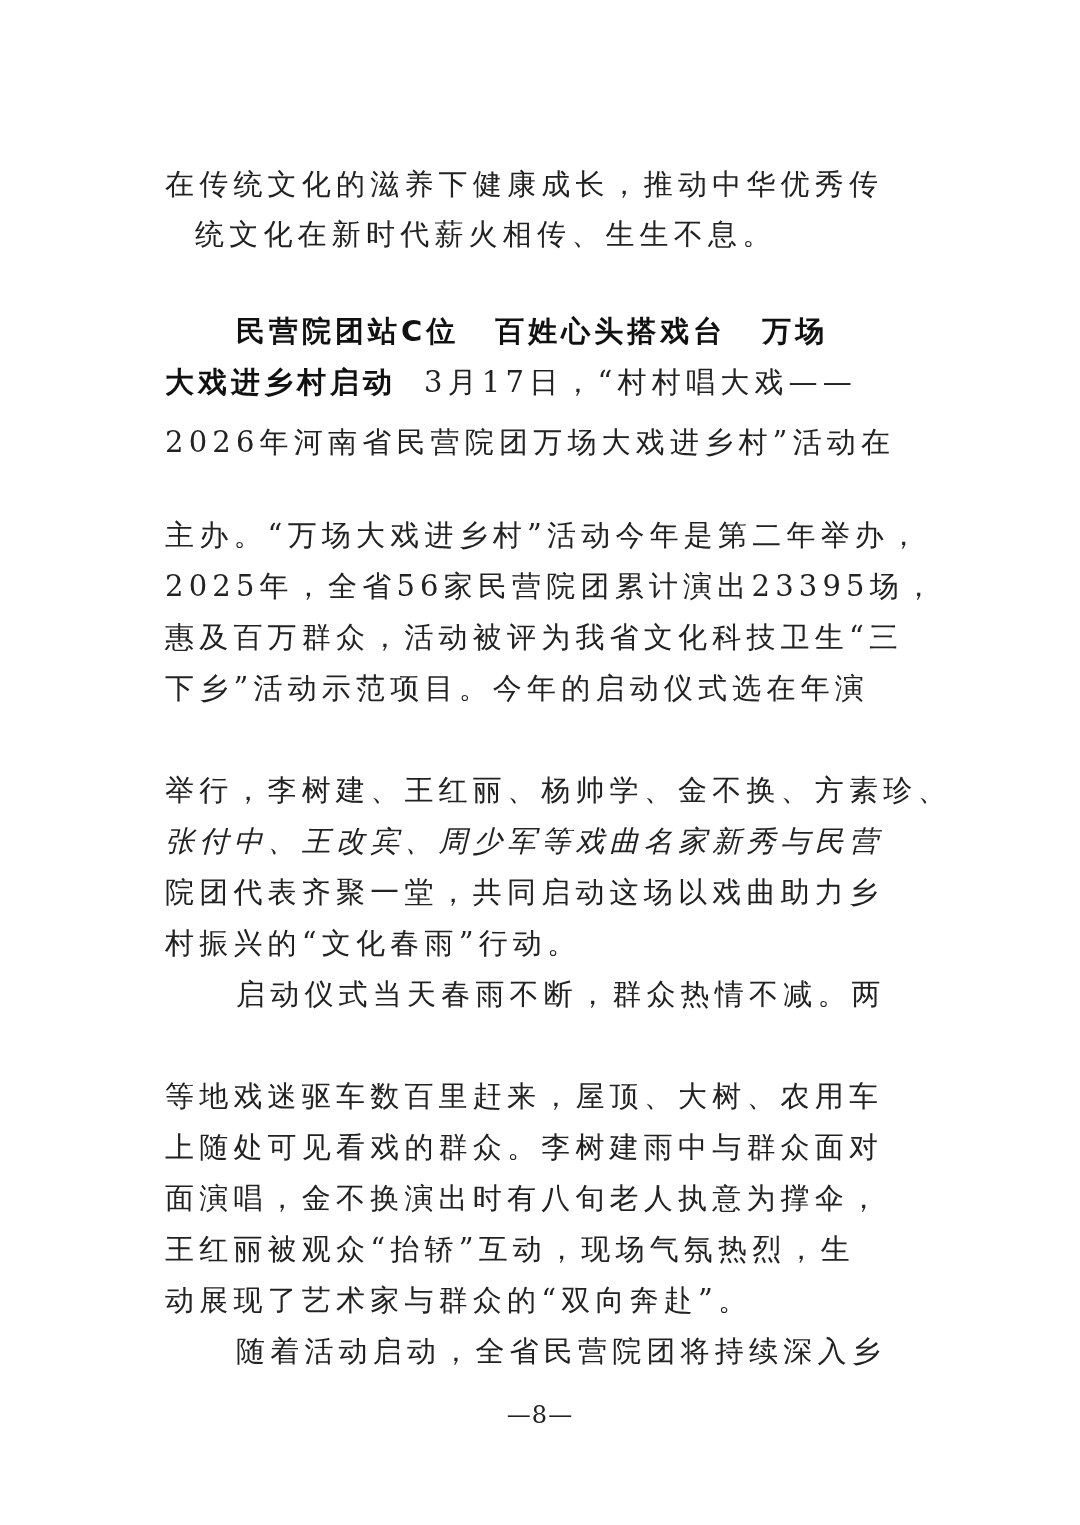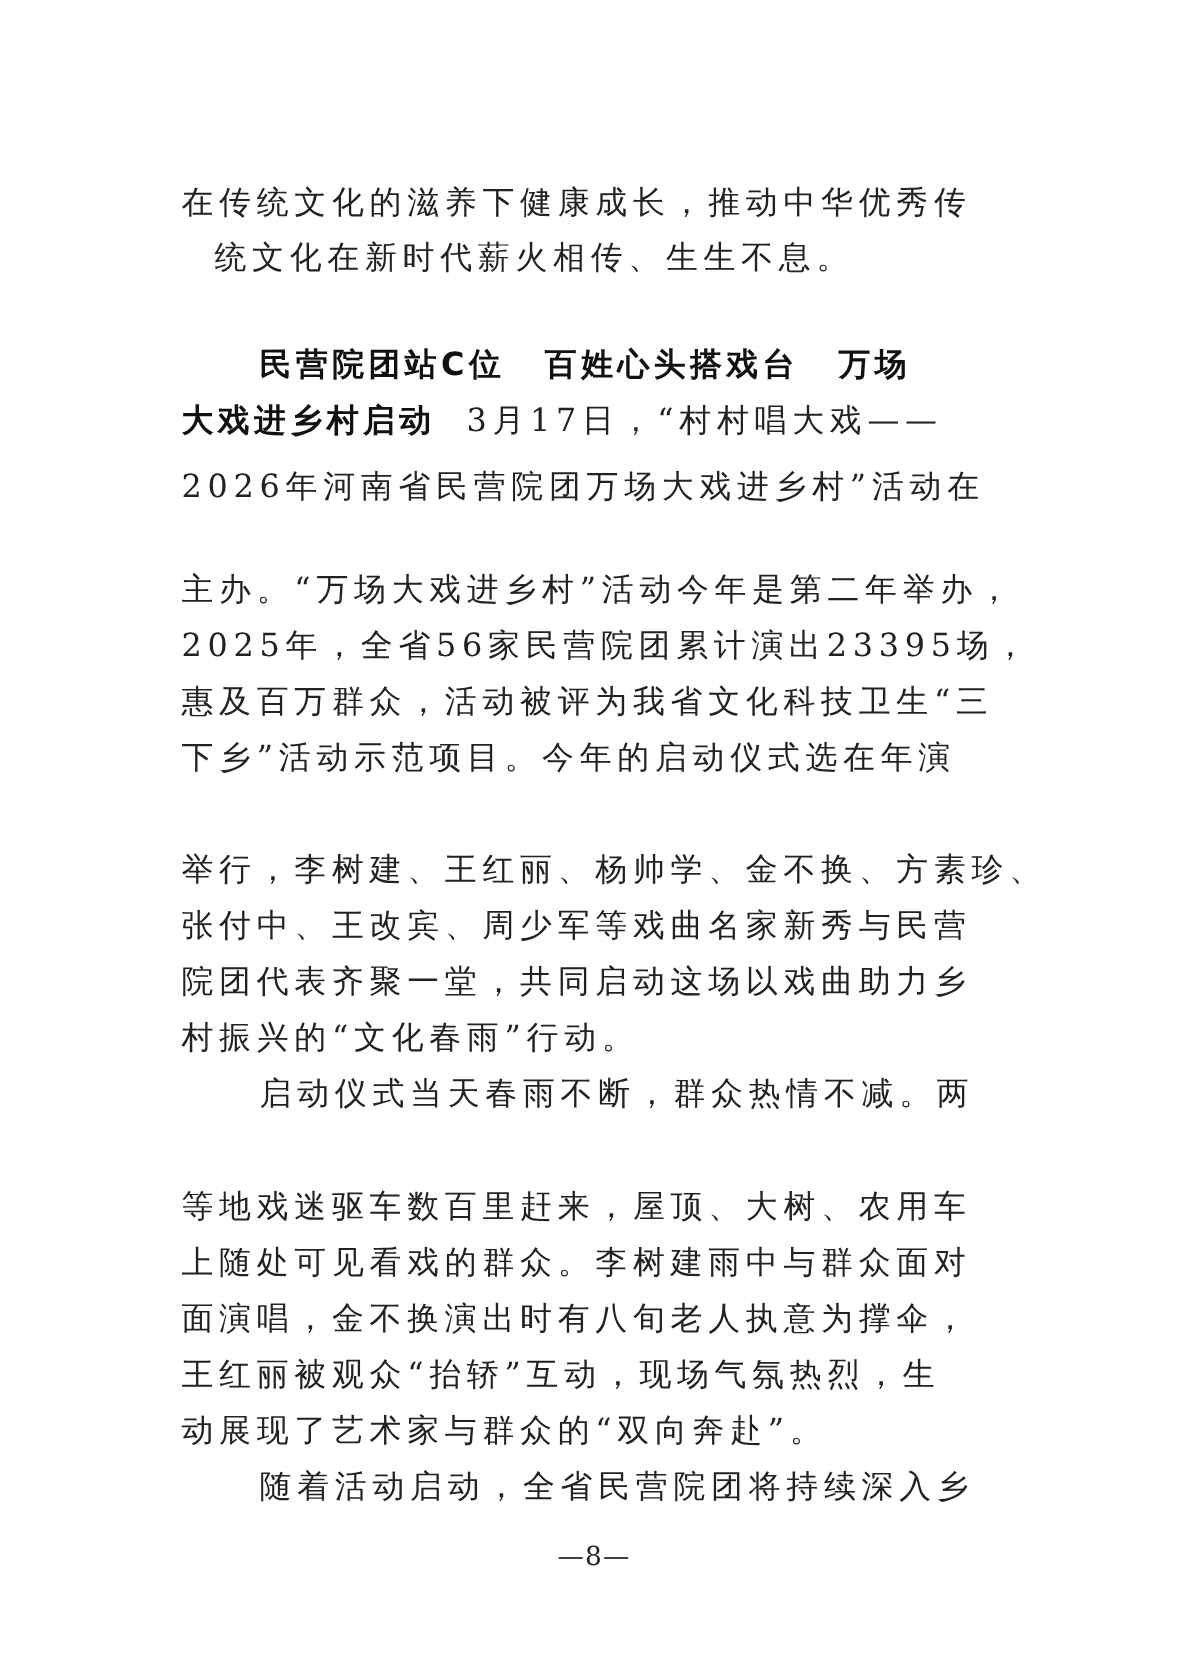--- a/index.html
+++ b/index.html
@@ -68,21 +68,21 @@
   <div class="line" style="top:356px;">
     <span class="bold">大戏进乡村启动</span><span class="gap" style="width:28px;"></span><span>3月17日，“村村唱大戏——</span>
   </div>
 
   <div class="line" style="top:389px;margin-top:27px;">2026年河南省民营院团万场大戏进乡村”活动在</div>
   <div class="line" style="top:509px;">主办。“万场大戏进乡村”活动今年是第二年举办，</div>
   <div class="line" style="top:560px;text-align:center;">2025年，全省56家民营院团累计演出23395场，</div>
   <div class="line" style="top:611px;">惠及百万群众，活动被评为我省文化科技卫生“三</div>
   <div class="line" style="top:662px;">下乡”活动示范项目。今年的启动仪式选在年演</div>
   <div class="line" style="top:764px;">举行，李树建、王红丽、杨帅学、金不换、方素珍、</div>
-  <div class="line" style="top:815px;">张付中、王改宾、周少军等戏曲名家新秀与民营</div>
+  <div class="line" style="top:815px;font-style:italic;">张付中、王改宾、周少军等戏曲名家新秀与民营</div>
   <div class="line" style="top:866px;">院团代表齐聚一堂，共同启动这场以戏曲助力乡</div>
   <div class="line" style="top:917px;">村振兴的“文化春雨”行动。</div>
 
   <div class="line indent" style="top:968px;">启动仪式当天春雨不断，群众热情不减。两</div>
   <div class="line" style="top:1070px;">等地戏迷驱车数百里赶来，屋顶、大树、农用车</div>
   <div class="line" style="top:1121px;">上随处可见看戏的群众。李树建雨中与群众面对</div>
   <div class="line" style="top:1223px;">王红丽被观众“抬轿”互动，现场气氛热烈，生</div>
   <div class="line" style="top:1172px;">面演唱，金不换演出时有八旬老人执意为撑伞，</div>
   <div class="line" style="top:1274px;">动展现了艺术家与群众的“双向奔赴”。</div>
 

